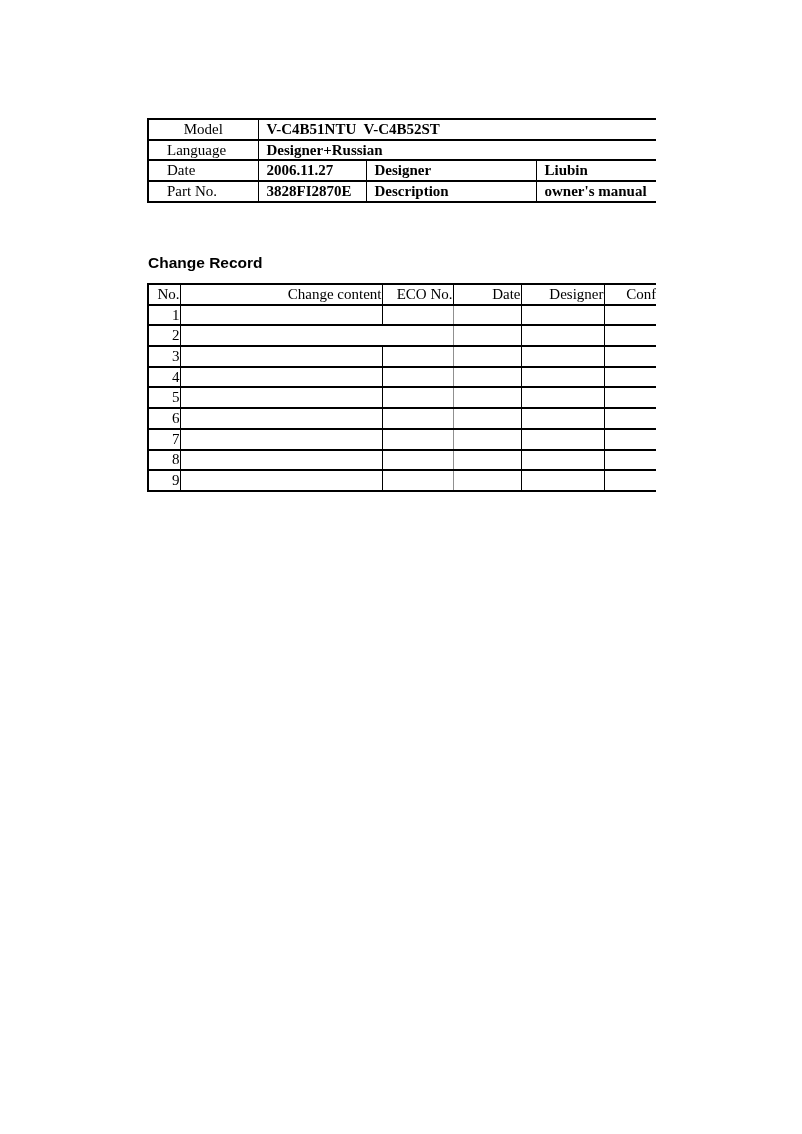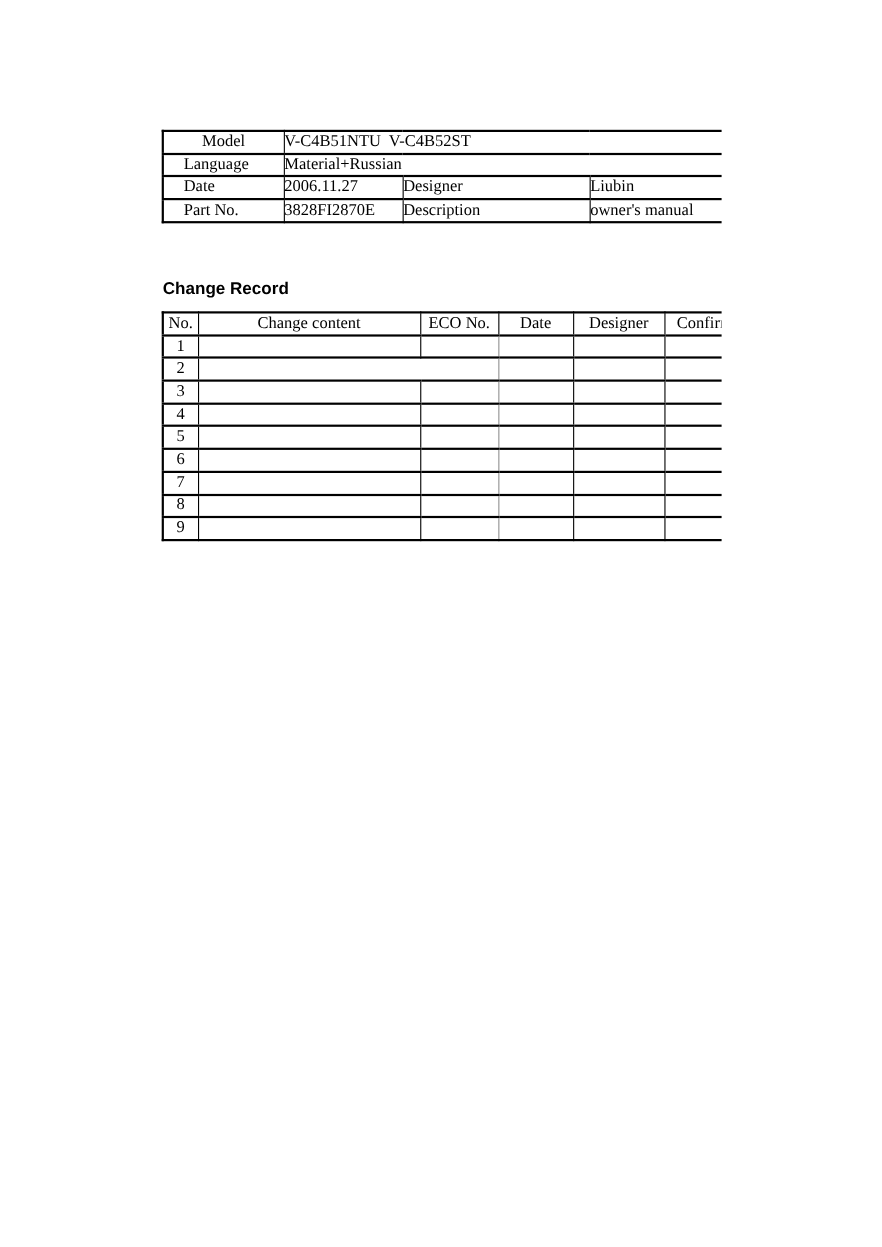--- a/index.html
+++ b/index.html
@@ -28,21 +28,21 @@
     border-top: 2px solid #000;
     height: 20.7px;
     font-size: 15px;
     vertical-align: middle;
     overflow: hidden;
     white-space: pre;
   }
   .spec-table tr:first-child td { border-top: none; }
   td.lbl   { padding-left: 18px; text-align: left; }
   td.lbl-c { text-align: center; }
-  td.val   { padding-left: 0;  text-align: left; }
+  td.val   { padding-left: 8px;  text-align: left; font-weight: bold; }
   .page-val-cell { padding-right: 13px; }
   .page-val-flex { display: flex; justify-content: space-between; align-items: center; }
 
   
   .cr-title {
     position: absolute;
     left: 148px;
     top: 254px;
     font-size: 15.5px;
     font-weight: bold;
@@ -53,21 +53,21 @@
     left: 147px;
     top: 283px;
     width: 530px;
     border: 2px solid #000;
   }
   .cr-table td {
     border-left: 1px solid #000;
     border-top: 2px solid #000;
     height: 20.7px;
     font-size: 15px;
-    text-align: center;
+    text-align: right;
     vertical-align: middle;
     overflow: hidden;
   }
   .cr-table tr:first-child td { border-top: none; }
   .cr-table td.light-div { border-left: 1px solid #909090; }
 </style>
 </head>
 <body>
 
 <div class="page">
@@ -79,21 +79,21 @@
         <col style="width:170px">
         <col style="width:143px">
     </colgroup>
     <tbody>
         <tr>
       <td class="lbl-c">Model</td>
       <td class="val" colspan="3">V-C4B51NTU  V-C4B52ST</td>
     </tr>
     <tr>
       <td class="lbl">Language</td>
-      <td class="val" colspan="3">Material+Russian</td>
+      <td class="val" colspan="3">Designer+Russian</td>
     </tr>
     <tr>
       <td class="lbl">Date</td>
       <td class="val">2006.11.27</td>
       <td class="val">Designer</td>
       <td class="val">Liubin</td>
     </tr>
     <tr>
       <td class="lbl">Part No.</td>
       <td class="val">3828FI2870E</td>

